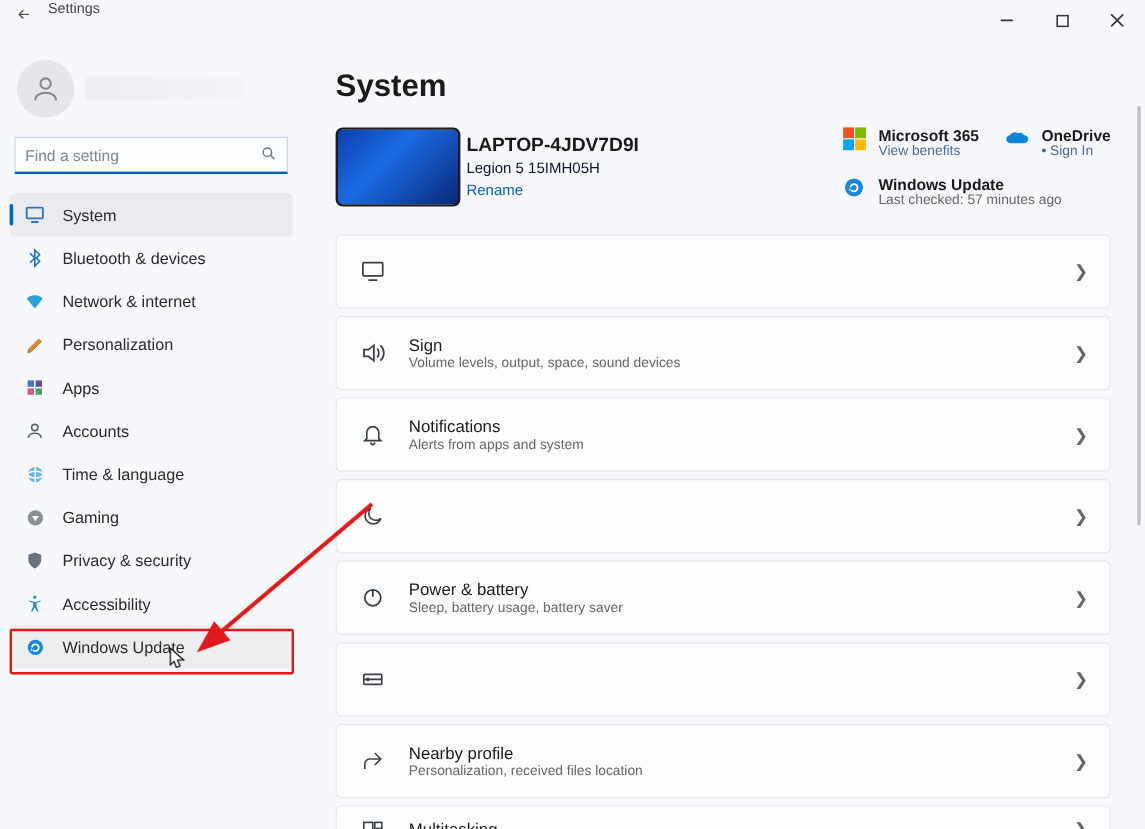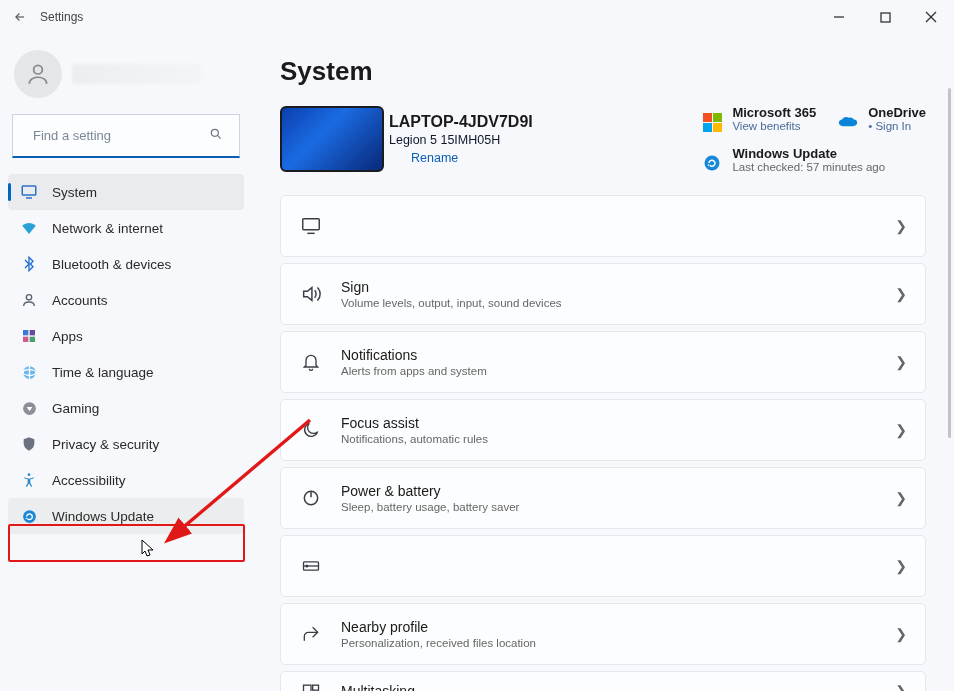--- a/index.html
+++ b/index.html
@@ -8,21 +8,20 @@
     background: #f7f8fb;
     width: 954px;
     height: 691px;
     overflow: hidden;
     color: #1a1a1a;
     position: relative;
   }
   .titlebar {
     height: 34px;
     display: flex;
-    align-items: center;
     padding-left: 8px;
     color: #444;
     font-size: 12px;
   }
   .titlebar .back {
     width: 24px; height: 24px;
     display:flex; align-items:center; justify-content:center;
     margin-right: 4px;
   }
   .titlebar .title { margin-left: 4px; }
@@ -56,26 +55,26 @@
     color:#777;
   }
   .userblur {
     width: 130px; height: 20px;
     background: linear-gradient(90deg,#eceef2,#f4f5f8);
     border-radius:2px;
     filter: blur(1px);
   }
   .searchwrap {
     margin: 2px 4px 14px 4px;
-    height: 44px;
+    height: 31px;
     border: 1px solid #c9d5e3;
     border-bottom: 2px solid #0a5fb5;
     background:#fcfdff;
     display:flex; align-items:center;
-    padding: 0 20px;
+    padding: 0 8px;
   }
   .searchwrap input {
     flex:1; border:none; outline:none; background:transparent;
     font-size: 13px;
     font-family: inherit;
   }
   .searchwrap input::placeholder { color:#7c8794; }
   .searchwrap .sicon { color:#6b7480; font-size:14px; }
   .nav { flex:1; padding-top:2px; }
   .nav-item {
@@ -125,30 +124,30 @@
     gap: 5px;
   }
   .laptopimg {
     width: 104px; height: 66px;
     background: linear-gradient(135deg,#0b3fae,#1a6be3 40%,#0a2e82 95%);
     border-radius: 6px;
     border: 2px solid #1a1c22;
   }
   .devicetxt .dname { font-size: 16px; font-weight:600; }
   .devicetxt .dmodel { font-size: 12.5px; color:#0f172a; margin-top:2px; }
-  .devicetxt .drename { font-size: 12.5px; color:#0a5fb5; margin-top:4px; cursor:pointer;margin-left:22px; }
+  .devicetxt .drename { font-size: 12.5px; color:#0a5fb5; margin-top:4px; cursor:pointer; }
   .statuscol {
     margin-left:auto;
     display:grid;
     grid-template-columns: auto auto;
     column-gap: 22px;
     row-gap: 14px;
   }
   .stat {
-    display:flex; align-items:flex-end; gap:10px;
+    display:flex; align-items:flex-start; gap:10px;
   }
   .stat .sticon { width:20px; height:20px; display:flex;align-items:center;justify-content:center;}
   .stat .sttxt .st1 { font-size:13px; font-weight:600; }
   .stat .sttxt .st2 { font-size:11.5px; color:#666; }
   .stat .sttxt .st2.link { color:#4a6a9a; }
   .cards { display:flex; flex-direction:column; gap:6px; }
   .card {
     border:1px solid #e5e7ec;
     background:#fcfdfe;
     border-radius:5px;
@@ -249,53 +248,61 @@
         <span class="nicon">
             <svg width="18" height="18" viewBox="0 0 24 24" fill="none" stroke="#2d72c7" stroke-width="2">
               <rect x="3" y="4" width="18" height="12" rx="1"></rect>
               <line x1="8" y1="20" x2="16" y2="20"></line>
             </svg>
           </span>
         <span>System</span>
       </div>
       <div class="nav-item">
         <span class="nicon">
+            <svg width="16" height="16" viewBox="0 0 24 24" fill="#1f6fd0">
+              <path d="M12 2l6 6-4 4 4 4-6 6V2z M12 12L6 6 M12 12l-6 6" fill="none" stroke="#1f6fd0" stroke-width="2"></path>
+            </svg>
+          </span>
+        <span>Bluetooth &amp; devices</span>
+      </div>
+      <div class="nav-item">
+        <span class="nicon">
             <svg width="18" height="18" viewBox="0 0 24 24" fill="#2aa1d6">
               <path d="M12 20l9-11c-5-5-13-5-18 0l9 11z"></path>
             </svg>
           </span>
         <span>Network &amp; internet</span>
       </div>
       <div class="nav-item">
         <span class="nicon">
-            <svg width="16" height="16" viewBox="0 0 24 24" fill="#1f6fd0">
-              <path d="M12 2l6 6-4 4 4 4-6 6V2z M12 12L6 6 M12 12l-6 6" fill="none" stroke="#1f6fd0" stroke-width="2"></path>
-            </svg>
-          </span>
-        <span>Bluetooth &amp; devices</span>
-      </div>
-      <div class="nav-item">
-        <span class="nicon">
-            <svg width="16" height="16" viewBox="0 0 24 24" fill="none" stroke="#5a6270" stroke-width="2">
-              <circle cx="12" cy="8" r="4"></circle>
-              <path d="M4 21c0-4 4-6 8-6s8 2 8 6"></path>
-            </svg>
-          </span>
-        <span>Accounts</span>
+            <svg width="17" height="17" viewBox="0 0 24 24">
+              <path d="M3 21l4-1 12-12-3-3L4 17l-1 4z" fill="#d98a3a" stroke="#b56a1f" stroke-width="1"></path>
+            </svg>
+          </span>
+        <span>Personalization</span>
       </div>
       <div class="nav-item">
         <span class="nicon">
             <svg width="16" height="16" viewBox="0 0 24 24">
               <rect x="3" y="3" width="8" height="8" fill="#3a7bd5"></rect>
               <rect x="13" y="3" width="8" height="8" fill="#6a4a9c"></rect>
               <rect x="3" y="13" width="8" height="8" fill="#d05a8a"></rect>
               <rect x="13" y="13" width="8" height="8" fill="#4aa06a"></rect>
             </svg>
           </span>
         <span>Apps</span>
+      </div>
+      <div class="nav-item">
+        <span class="nicon">
+            <svg width="16" height="16" viewBox="0 0 24 24" fill="none" stroke="#5a6270" stroke-width="2">
+              <circle cx="12" cy="8" r="4"></circle>
+              <path d="M4 21c0-4 4-6 8-6s8 2 8 6"></path>
+            </svg>
+          </span>
+        <span>Accounts</span>
       </div>
       <div class="nav-item">
         <span class="nicon">
             <svg width="17" height="17" viewBox="0 0 24 24" fill="none" stroke="#3a8ac8" stroke-width="1.8">
               <circle cx="12" cy="12" r="9" fill="#6ab8e8" stroke="none"></circle>
               <ellipse cx="12" cy="12" rx="9" ry="4" fill="none" stroke="#fff"></ellipse>
               <line x1="12" y1="3" x2="12" y2="21" stroke="#fff"></line>
             </svg>
           </span>
         <span>Time &amp; language</span>
@@ -407,21 +414,21 @@
       <div class="card">
         <span class="cicon">
             <svg width="22" height="22" viewBox="0 0 24 24" fill="none" stroke="#3a3e46" stroke-width="1.6">
               <path d="M4 9v6h4l5 4V5L8 9H4z"></path>
               <path d="M16 8c2 2 2 6 0 8"></path>
               <path d="M19 5c4 4 4 10 0 14"></path>
             </svg>
           </span>
         <span class="ctxt">
             <div class="ct1">Sign</div>
-            <div class="ct2">Volume levels, output, input, sound devices</div>
+            <div class="ct2">Volume levels, output, space, sound devices</div>
           </span>
         <span class="chev">❯</span>
       </div>
       <div class="card">
         <span class="cicon">
             <svg width="20" height="20" viewBox="0 0 24 24" fill="none" stroke="#3a3e46" stroke-width="1.6">
               <path d="M6 16V10a6 6 0 1 1 12 0v6l2 2H4l2-2z"></path>
               <path d="M10 20a2 2 0 0 0 4 0"></path>
             </svg>
           </span>
@@ -429,24 +436,20 @@
             <div class="ct1">Notifications</div>
             <div class="ct2">Alerts from apps and system</div>
           </span>
         <span class="chev">❯</span>
       </div>
       <div class="card">
         <span class="cicon">
             <svg width="20" height="20" viewBox="0 0 24 24" fill="none" stroke="#3a3e46" stroke-width="1.6">
               <path d="M20 14A8 8 0 1 1 10 4a6 6 0 0 0 10 10z"></path>
             </svg>
-          </span>
-        <span class="ctxt">
-            <div class="ct1">Focus assist</div>
-            <div class="ct2">Notifications, automatic rules</div>
           </span>
         <span class="chev">❯</span>
       </div>
       <div class="card">
         <span class="cicon">
             <svg width="20" height="20" viewBox="0 0 24 24" fill="none" stroke="#3a3e46" stroke-width="1.8">
               <circle cx="12" cy="12" r="8"></circle>
               <line x1="12" y1="4" x2="12" y2="11"></line>
             </svg>
           </span>

